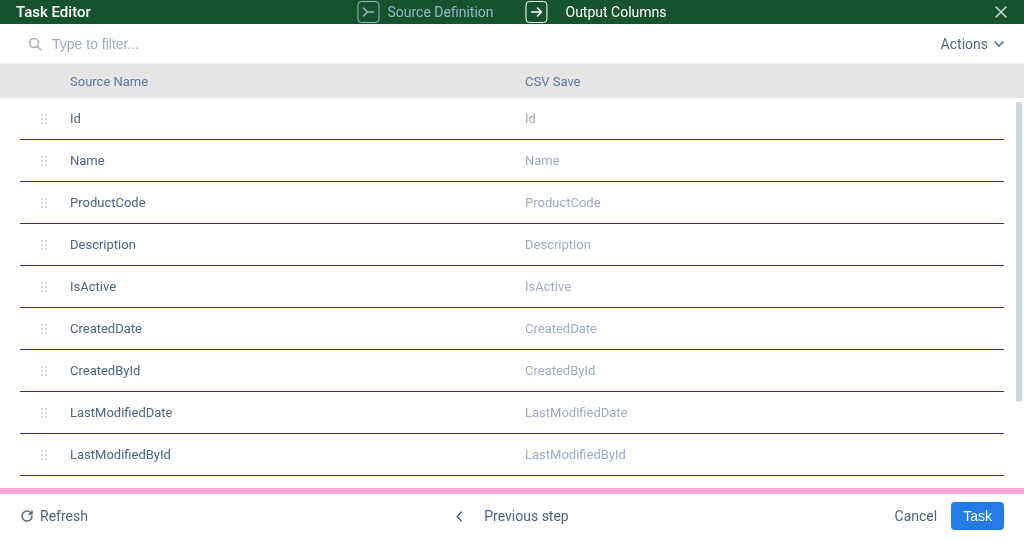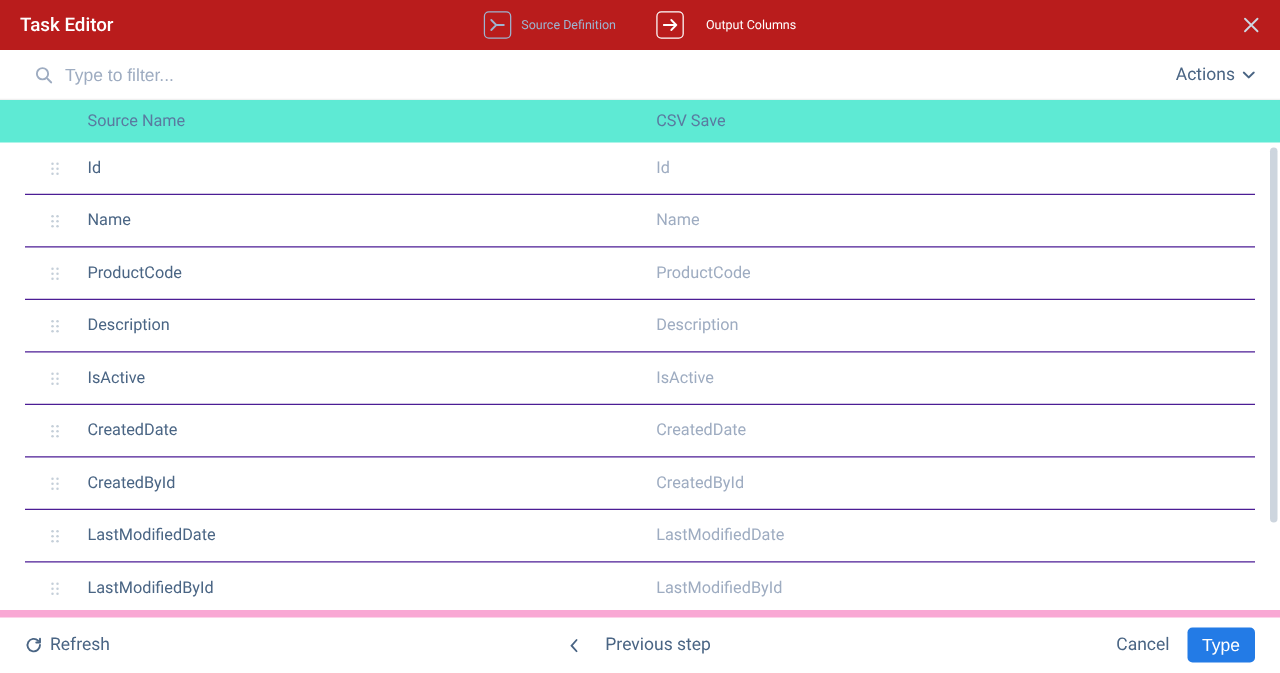--- a/index.html
+++ b/index.html
@@ -10,22 +10,22 @@
   font-size: 14px;
   width: 1024px;
   height: 538px;
   overflow: hidden;
   display: flex;
   flex-direction: column;
 }
 
 
 .header {
-  background: #b91c1c;
-  height: 40px;
+  background: #14532d;
+  height: 24px;
   display: flex;
   align-items: center;
   padding: 0 16px;
   position: relative;
 }
 .header-title {
   color: #fff;
   font-size: 15px;
   font-weight: 500;
 }
@@ -35,21 +35,21 @@
   transform: translateX(-50%);
   display: flex;
   gap: 32px;
   align-items: center;
 }
 .header-tab {
   display: flex;
   align-items: center;
   gap: 8px;
   cursor: pointer;
-  font-size: 10px;
+  font-size: 14px;
 }
 .header-tab.inactive { color: #9db4d0; }
 .header-tab.active { color: #fff; gap: 18px; }
 .tab-icon {
   width: 22px;
   height: 22px;
   border: 1.5px solid currentColor;
   border-radius: 4px;
   display: flex;
   align-items: center;
@@ -96,21 +96,21 @@
   font-size: 14px;
 }
 
 
 .table-container {
   flex: 1;
   overflow-y: auto;
   position: relative;
 }
 .table-header {
-  background: #5eead4;
+  background: #e5e5e5;
   height: 34px;
   display: flex;
   align-items: center;
   padding-left: 70px;
 }
 .col-source {
   flex: 0 0 455px;
   color: #5a7aa0;
   font-size: 13px;
 }
@@ -410,15 +410,15 @@
   <div class="prev-step">
     <span>
       <svg width="7" height="11" viewBox="0 0 7 11">
           <path d="M6 1 L2 5.5 L6 10" stroke="#4a6584" stroke-width="1.5" fill="none" stroke-linecap="round"></path>
         </svg>
     </span>
     <span>Previous step</span>
   </div>
   <div class="footer-right">
     <span class="cancel-btn">Cancel</span>
-    <button class="save-btn">Type</button>
+    <button class="save-btn">Task</button>
   </div>
 </div>
 
 </body></html>

